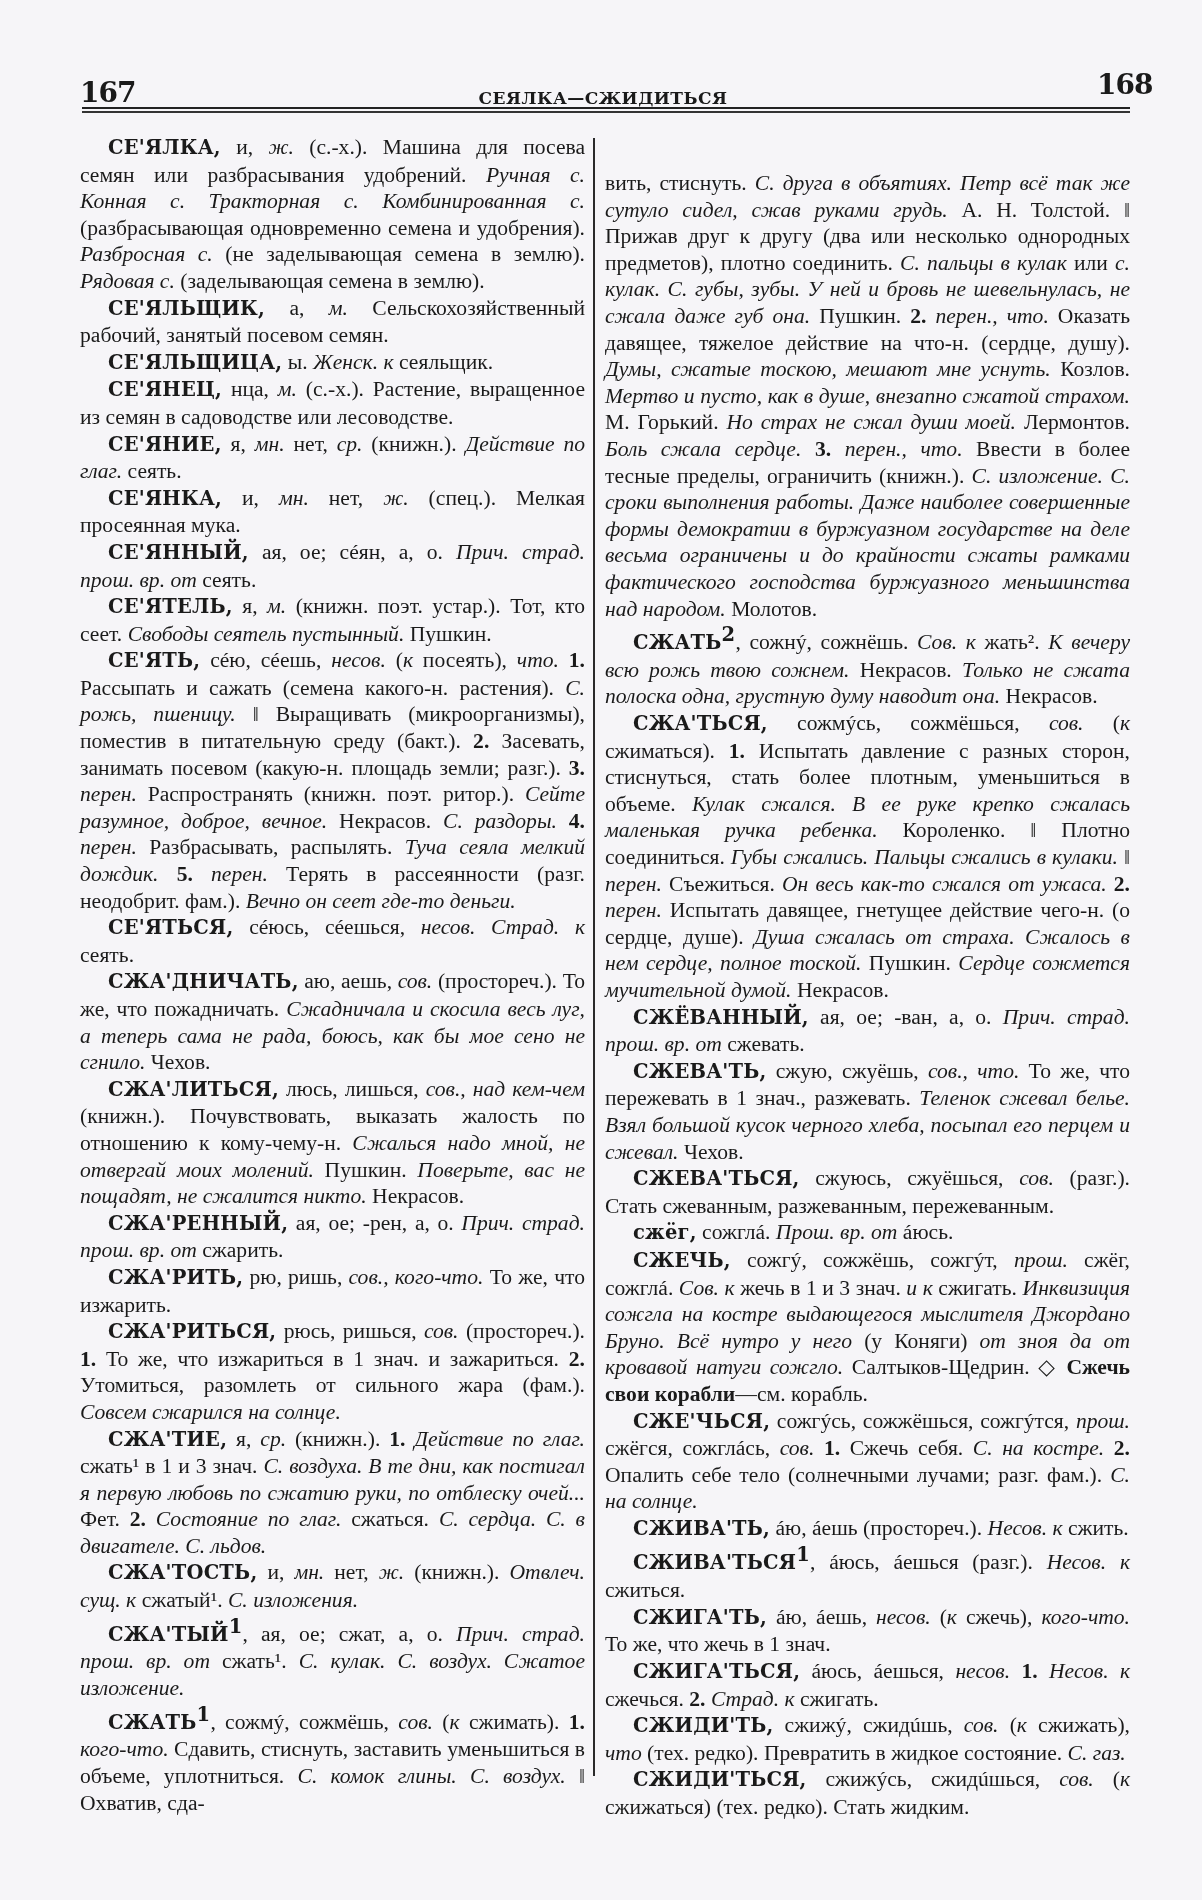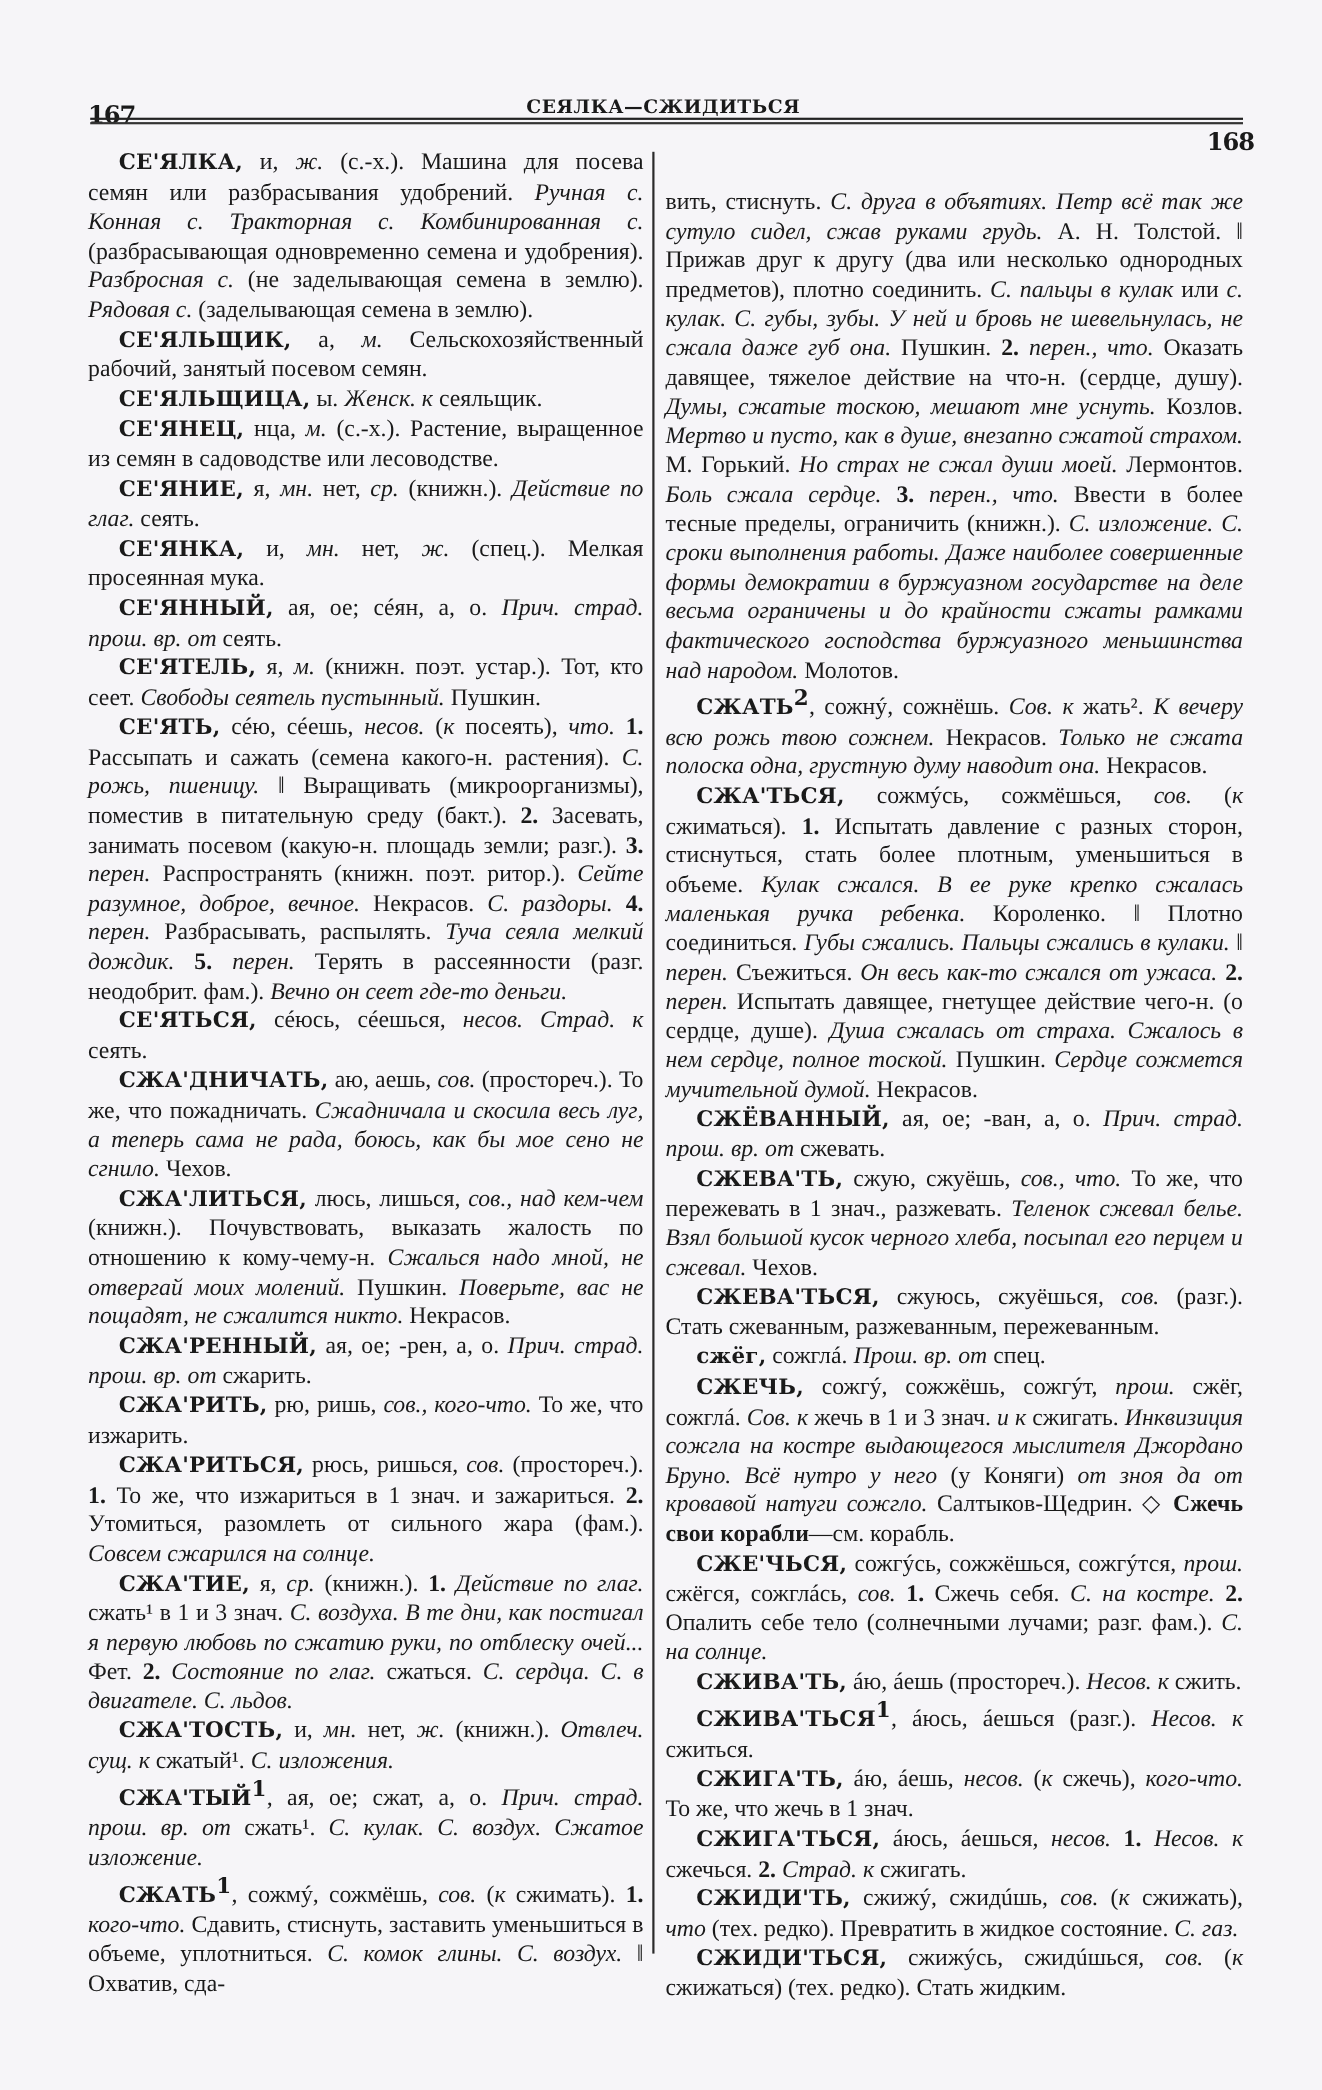--- a/index.html
+++ b/index.html
@@ -5,26 +5,25 @@
   html, body { margin: 0; padding: 0; }
   body {
     width: 1202px; height: 1900px; overflow: hidden;
     background: #f6f5f8;
     font-family: "DejaVu Serif", "Liberation Serif", serif;
     color: #1a1a1a;
     position: relative;
   }
   .page-num {
     position: absolute; top: 76px;
-    font-family: "DejaVu Serif", serif; font-weight: bold; font-size: 22px;
+    font-family: "DejaVu Serif", serif; font-weight: bold; font-size: 28px;
     letter-spacing: -1px;
-    margin-top: 16px;
   }
   .page-num.left { left: 80px; }
-  .page-num.right { left: 1097px; top: 100px; }
+  .page-num.right { left: 1097px; top: 68px; }
   .running-head {
     position: absolute; top: 88px; left: 2px; width: 1202px; text-align: center;
     font-family: "DejaVu Serif", serif; font-weight: bold; font-size: 17px;
     letter-spacing: 0.5px;
   }
   .rule {
     position: absolute; left: 82px; width: 1048px; top: 107px; height: 6px;
     border-top: 2px solid #222; border-bottom: 2px solid #333;
     box-sizing: border-box;
   }
@@ -76,21 +75,21 @@
     <p class="entry"><span class="hw">СЖАТЬ</span><sup class="hw">1</sup><span>, сожмý, сожмёшь, </span><span class="it">сов.</span><span> (</span><span class="it">к</span><span> сжимать). </span><span class="bd">1.</span><span> </span><span class="it">кого-что.</span><span> Сдавить, стиснуть, заставить уменьшиться в объеме, уплотниться. </span><span class="it">С. комок глины. С. воздух.</span><span> ‖ Охватив, сда-</span></p>
   </div>
 <div class="divider"></div>
 <div class="column right" id="col-right">
     <p class="entry cont"><span>вить, стиснуть. </span><span class="it">С. друга в объятиях. Петр всё так же сутуло сидел, сжав руками грудь.</span><span> А. Н. Толстой. ‖ Прижав друг к другу (два или несколько однородных предметов), плотно соединить. </span><span class="it">С. пальцы в кулак</span><span> или </span><span class="it">с. кулак. С. губы, зубы. У ней и бровь не шевельнулась, не сжала даже губ она.</span><span> Пушкин. </span><span class="bd">2.</span><span> </span><span class="it">перен., что.</span><span> Оказать давящее, тяжелое действие на что-н. (сердце, душу). </span><span class="it">Думы, сжатые тоскою, мешают мне уснуть.</span><span> Козлов. </span><span class="it">Мертво и пусто, как в душе, внезапно сжатой страхом.</span><span> М. Горький. </span><span class="it">Но страх не сжал души моей.</span><span> Лермонтов. </span><span class="it">Боль сжала сердце.</span><span class="bd"> 3.</span><span> </span><span class="it">перен., что.</span><span> Ввести в более тесные пределы, ограничить (книжн.). </span><span class="it">С. изложение. С. сроки выполнения работы. Даже наиболее совершенные формы демократии в буржуазном государстве на деле весьма ограничены и до крайности сжаты рамками фактического господства буржуазного меньшинства над народом.</span><span> Молотов.</span></p>
     <p class="entry"><span class="hw">СЖАТЬ</span><sup class="hw">2</sup><span>, сожнý, сожнёшь. </span><span class="it">Сов. к</span><span> жать². </span><span class="it">К вечеру всю рожь твою сожнем.</span><span> Некрасов. </span><span class="it">Только не сжата полоска одна, грустную думу наводит она.</span><span> Некрасов.</span></p>
     <p class="entry"><span class="hw">СЖА'ТЬСЯ,</span><span> сожмýсь, сожмёшься, </span><span class="it">сов.</span><span> (</span><span class="it">к</span><span> сжиматься). </span><span class="bd">1.</span><span> Испытать давление с разных сторон, стиснуться, стать более плотным, уменьшиться в объеме. </span><span class="it">Кулак сжался. В ее руке крепко сжалась маленькая ручка ребенка.</span><span> Короленко. ‖ Плотно соединиться. </span><span class="it">Губы сжались. Пальцы сжались в кулаки.</span><span> ‖ </span><span class="it">перен.</span><span> Съежиться. </span><span class="it">Он весь как-то сжался от ужаса.</span><span class="bd"> 2.</span><span> </span><span class="it">перен.</span><span> Испытать давящее, гнетущее действие чего-н. (о сердце, душе). </span><span class="it">Душа сжалась от страха. Сжалось в нем сердце, полное тоской.</span><span> Пушкин. </span><span class="it">Сердце сожмется мучительной думой.</span><span> Некрасов.</span></p>
     <p class="entry"><span class="hw">СЖЁВАННЫЙ,</span><span> ая, ое; -ван, а, о. </span><span class="it">Прич. страд. прош. вр. от</span><span> сжевать.</span></p>
     <p class="entry"><span class="hw">СЖЕВА'ТЬ,</span><span> сжую, сжуёшь, </span><span class="it">сов., что.</span><span> То же, что пережевать в 1 знач., разжевать. </span><span class="it">Теленок сжевал белье. Взял большой кусок черного хлеба, посыпал его перцем и сжевал.</span><span> Чехов.</span></p>
     <p class="entry"><span class="hw">СЖЕВА'ТЬСЯ,</span><span> сжуюсь, сжуёшься, </span><span class="it">сов.</span><span> (разг.). Стать сжеванным, разжеванным, пережеванным.</span></p>
-    <p class="entry"><span class="hw">сжёг,</span><span> сожглá. </span><span class="it">Прош. вр. от</span><span> спец.</span></p>
+    <p class="entry"><span class="hw">сжёг,</span><span> сожглá. </span><span class="it">Прош. вр. от</span><span> áюсь.</span></p>
     <p class="entry"><span class="hw">СЖЕЧЬ,</span><span> сожгý, сожжёшь, сожгýт, </span><span class="it">прош.</span><span> сжёг, сожглá. </span><span class="it">Сов. к</span><span> жечь в 1 и 3 знач. </span><span class="it">и к</span><span> сжигать. </span><span class="it">Инквизиция сожгла на костре выдающегося мыслителя Джордано Бруно. Всё нутро у него</span><span> (у Коняги) </span><span class="it">от зноя да от кровавой натуги сожгло.</span><span> Салтыков-Щедрин. ◇ </span><span class="bd">Сжечь свои корабли</span><span>—см. корабль.</span></p>
     <p class="entry"><span class="hw">СЖЕ'ЧЬСЯ,</span><span> сожгýсь, сожжёшься, сожгýтся, </span><span class="it">прош.</span><span> сжёгся, сожглáсь, </span><span class="it">сов.</span><span class="bd"> 1.</span><span> Сжечь себя. </span><span class="it">С. на костре.</span><span class="bd"> 2.</span><span> Опалить себе тело (солнечными лучами; разг. фам.). </span><span class="it">С. на солнце.</span></p>
     <p class="entry"><span class="hw">СЖИВА'ТЬ,</span><span> áю, áешь (простореч.). </span><span class="it">Несов. к</span><span> сжить.</span></p>
     <p class="entry"><span class="hw">СЖИВА'ТЬСЯ</span><sup class="hw">1</sup><span>, áюсь, áешься (разг.). </span><span class="it">Несов. к</span><span> сжиться.</span></p>
     <p class="entry"><span class="hw">СЖИГА'ТЬ,</span><span> áю, áешь, </span><span class="it">несов.</span><span> (</span><span class="it">к</span><span> сжечь), </span><span class="it">кого-что.</span><span> То же, что жечь в 1 знач.</span></p>
     <p class="entry"><span class="hw">СЖИГА'ТЬСЯ,</span><span> áюсь, áешься, </span><span class="it">несов.</span><span class="bd"> 1.</span><span> </span><span class="it">Несов. к</span><span> сжечься. </span><span class="bd">2.</span><span> </span><span class="it">Страд. к</span><span> сжигать.</span></p>
     <p class="entry"><span class="hw">СЖИДИ'ТЬ,</span><span> сжижý, сжидúшь, </span><span class="it">сов.</span><span> (</span><span class="it">к</span><span> сжижать), </span><span class="it">что</span><span> (тех. редко). Превратить в жидкое состояние. </span><span class="it">С. газ.</span></p>
     <p class="entry"><span class="hw">СЖИДИ'ТЬСЯ,</span><span> сжижýсь, сжидúшься, </span><span class="it">сов.</span><span> (</span><span class="it">к</span><span> сжижаться) (тех. редко). Стать жидким.</span></p>
   </div>
 

